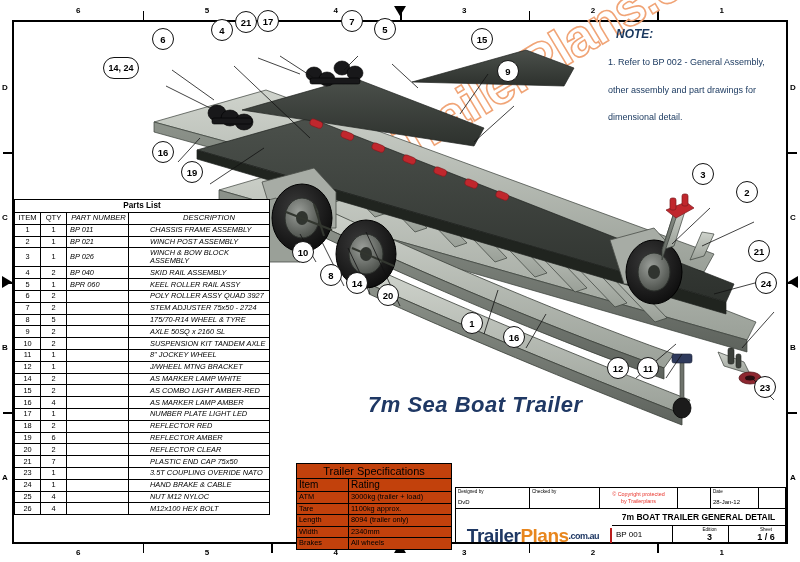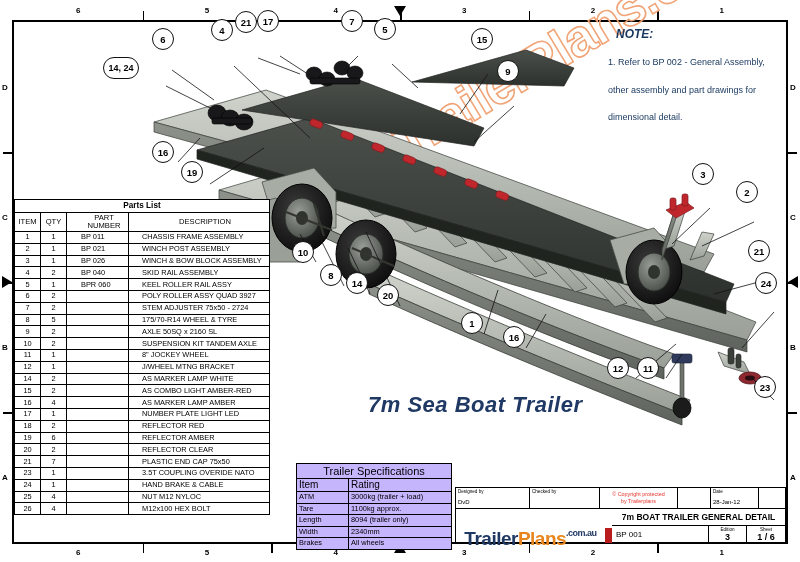--- a/index.html
+++ b/index.html
@@ -162,38 +162,38 @@
     color: #000;
   }
   #parts-list .pl-title {
     text-align: center;
     font-size: 8.2px;
     font-weight: bold;
     height: 13px;
   }
   #parts-list .col-item { width: 26px; text-align: center; }
   #parts-list .col-qty  { width: 26px; text-align: center; }
-  #parts-list .col-pn   { width: 62px; text-align: left; padding-left: 14px; }
-  #parts-list .col-desc { text-align: left; padding-left: 13px; }
+  #parts-list .col-pn   { width: 62px; text-align: left; padding-left: 3px; font-style: italic; }
+  #parts-list .col-desc { text-align: left; padding-left: 21px; font-style: italic; }
   #parts-list thead th.col-item,
   #parts-list thead th.col-qty,
   #parts-list thead th.col-pn,
   #parts-list thead th.col-desc {
     text-align: center;
     font-weight: normal;
     font-size: 7.6px;
   }
 
   
   #spec-table {
     position: absolute;
     left: 296px; top: 463px;
     width: 156px;
     border-collapse: collapse;
-    background: #c4b5fd;
+    background: #c2410c;
     z-index: 7;
   }
   #spec-table th, #spec-table td {
     border: 1px solid #000;
     font-size: 7.4px;
     line-height: 8px;
     padding: 1px 2px;
     height: 11.5px;
     color: #000;
     text-align: left;
@@ -242,42 +242,42 @@
     position: absolute;
     left: 0; right: 0; top: 3px;
     text-align: center;
     font-size: 5.4px;
     color: #e8332a;
     line-height: 6.5px;
   }
   #tb-row2 { display: flex; height: 34px; }
   #tb-logo {
     width: 156px;
-    border-right: 7px solid #b91c1c;
+    border-right: 2px solid #b91c1c;
     display: flex;
-    align-items: flex-start;
+    align-items: center;
     justify-content: center;
     font-size: 19px;
     font-weight: bold;
     letter-spacing: -0.5px;
     white-space: nowrap;
     margin-top: 19px;
   }
   #tb-logo .lg-a { color: #1f3864; }
   #tb-logo .lg-b { color: #e8861d; }
   #tb-logo .lg-c { color: #1f3864; font-size: 9px; font-weight: bold; }
   #tb-right { flex: 1; display: flex; flex-direction: column; }
   #tb-drawtitle {
     height: 17px;
     border-bottom: 1px solid #000;
     display: flex; align-items: center; justify-content: center;
     font-size: 8.5px; font-weight: bold; color: #000;
     white-space: nowrap;
   }
-  #tb-bottom { flex: 1; display: flex; }
+  #tb-bottom { flex: 1; display: flex; gap: 18px; }
   #tb-dwgno {
     flex: 1; border-right: 1px solid #000;
     display: flex; align-items: center;
     padding-left: 4px; font-size: 8px; color: #000;
   }
   .tb-small {
     width: 38px; border-right: 1px solid #000;
     position: relative;
     display: flex; align-items: flex-end; justify-content: center;
     padding-bottom: 1px;

